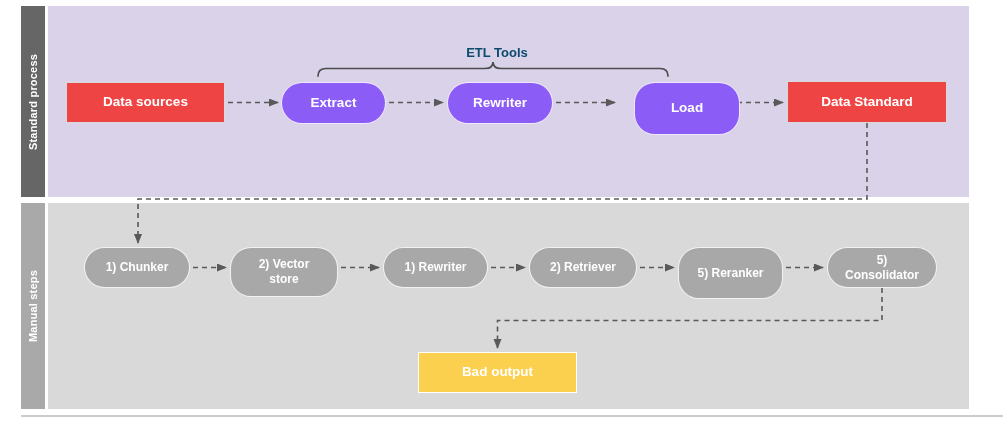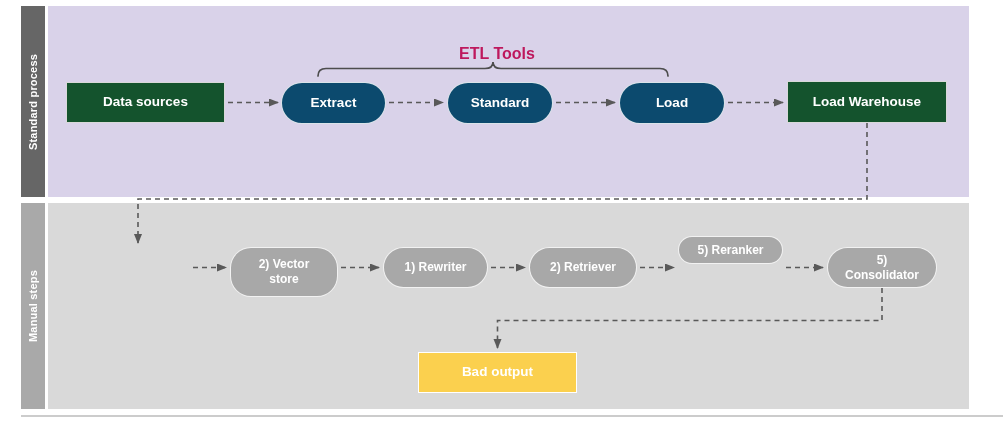--- a/index.html
+++ b/index.html
@@ -49,52 +49,52 @@
     box-sizing: border-box;
     display: flex;
     align-items: center;
     justify-content: center;
     text-align: center;
     color: #ffffff;
     font-weight: bold;
     line-height: 1.25;
   }
   .rect-gray {
-    background: #14532d;
+    background: #ef4444;
     border: 1px solid #d9d9d9;
     font-size: 13.5px;
   }
   .pill {
     border-radius: 21px;
     border: 1.5px solid rgba(255,255,255,0.85);
   }
   .pill-magenta {
-    background: #0c4a6e;
+    background: #8b5cf6;
     font-size: 13.5px;
     text-align: center;
   }
   .pill-gray {
     background: #a8a8a8;
     font-size: 12px;
     padding: 0 12px;
   }
   .rect-yellow {
     background: #fbd04e;
     border: 1.5px solid #ffffff;
     font-size: 13.5px;
   }
   
   .etl-label {
     position: absolute;
     left: 433px; top: 45px;
     width: 128px;
     text-align: center;
-    font-size: 16px;
+    font-size: 13px;
     font-weight: bold;
-    color: #be185d;
+    color: #0c4a6e;
   }
   
   .overlay {
     position: absolute;
     left: 0; top: 0;
     width: 1003px; height: 430px;
     pointer-events: none;
   }
 </style>
 </head>
@@ -138,24 +138,25 @@
       <path d="M882,288 L882,320.5 L497.5,320.5 L497.5,348" marker-end="url(#ah)"></path>
     </g>
 
     <path d="M318,76 Q318,68.5 326,68.5 L485,68.5 Q493,68.5 493,62 Q493,68.5 501,68.5 L660,68.5 Q668,68.5 668,76" stroke="#4d4d4d" stroke-width="1.7" fill="none" stroke-linecap="round"></path>
   </svg>
 
   <div class="etl-label">ETL Tools</div>
 
   <div class="node rect-gray" style="left:66px; top:82px; width:159px; height:41px;">Data sources</div>
   <div class="node pill pill-magenta" style="left:281px; top:82px; width:105px; height:42px;">Extract</div>
-  <div class="node pill pill-magenta" style="left:447px; top:82px; width:106px; height:42px;">Standard</div>
-  <div class="node pill pill-magenta" style="left:619px; top:82px; width:106px; height:42px;">Load</div>
-  <div class="node rect-gray" style="left:787px; top:81px; width:160px; height:42px;">Load Warehouse</div>
+  <div class="node pill pill-magenta" style="left:447px; top:82px; width:106px; height:42px;">Rewriter</div>
+  <div class="node pill pill-magenta" style="left:634px; top:82px; width:106px; height:53px;">Load</div>
+  <div class="node rect-gray" style="left:787px; top:81px; width:160px; height:42px;">Data Standard</div>
 
+  <div class="node pill pill-gray" style="left:84px; top:247px; width:106px; height:41px;">1) Chunker</div>
   <div class="node pill pill-gray" style="left:230px; top:247px; width:108px; height:50px;">2) Vector store</div>
   <div class="node pill pill-gray" style="left:383px; top:247px; width:105px; height:41px;">1) Rewriter</div>
   <div class="node pill pill-gray" style="left:529px; top:247px; width:108px; height:41px;">2) Retriever</div>
-  <div class="node pill pill-gray" style="left:678px; top:236px; width:105px; height:28px;">5) Reranker</div>
+  <div class="node pill pill-gray" style="left:678px; top:247px; width:105px; height:52px;">5) Reranker</div>
   <div class="node pill pill-gray" style="left:827px; top:247px; width:110px; height:41px;">5) Consolidator</div>
   <div class="node rect-yellow" style="left:418px; top:352px; width:159px; height:41px;">Bad output</div>
 
 </div>
 
 </body></html>

